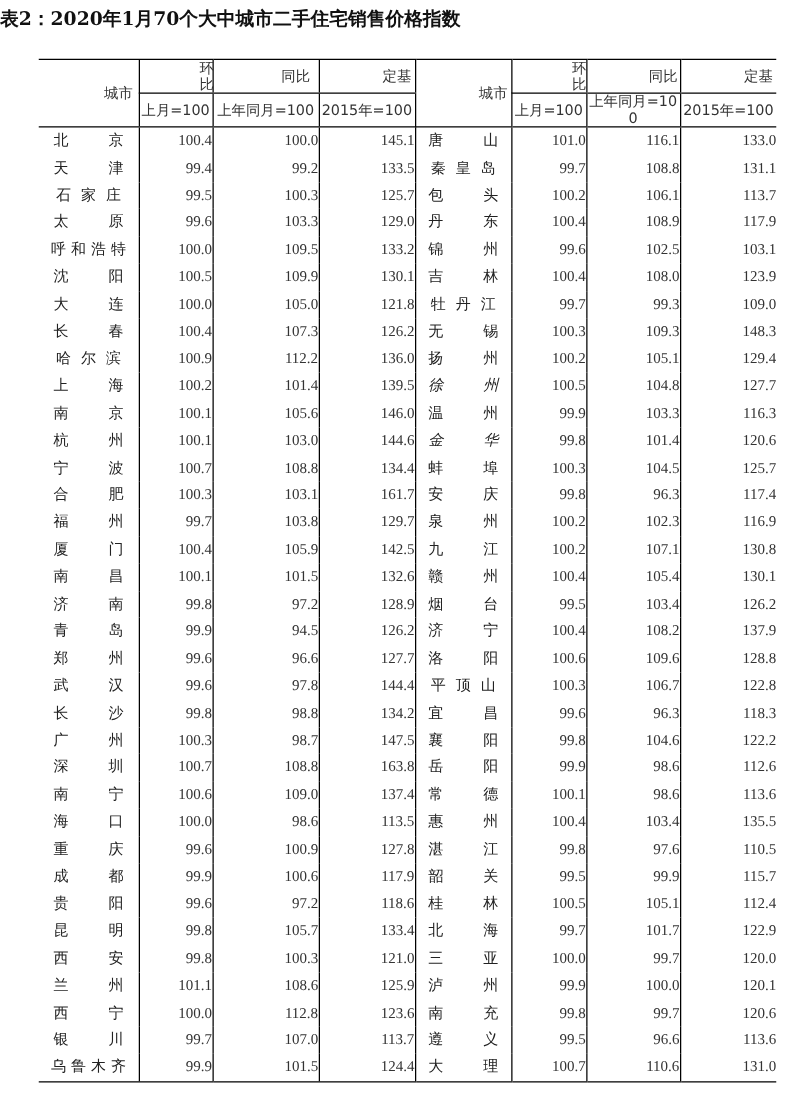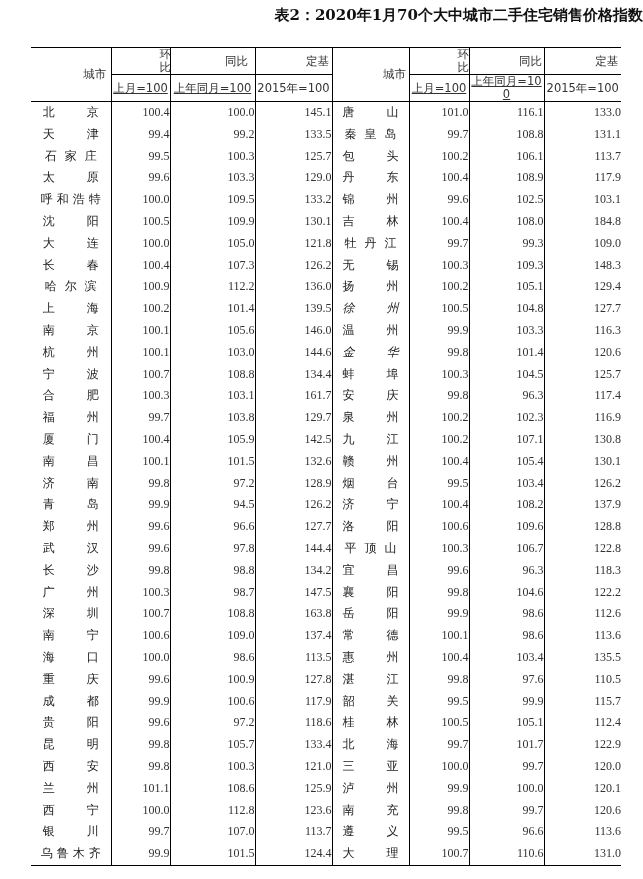--- a/index.html
+++ b/index.html
@@ -3,21 +3,21 @@
   <meta charset="utf-8">
   <style>
     html, body { margin: 0; padding: 0; background: #ffffff; }
     body {
       width: 643px; height: 879px; position: relative; overflow: hidden;
       font-family: "Liberation Serif", "DejaVu Serif", serif;
       color: #222;
     }
     .title {
       position: absolute; left: 0; top: 6px; width: 643px;
-      text-align: right; font-size: 15px; font-weight: bold;
+      text-align: left; font-size: 15px; font-weight: bold;
       font-family: "DejaVu Serif", "Liberation Serif", serif;
       color: #111; letter-spacing: 0px;
     }
     table.grid {
       position: absolute; left: 31px; top: 47px;
       border-collapse: collapse; table-layout: fixed;
       width: 590px;
       font-size: 12px;
     }
     table.grid col.c-city { width: 80px; }
@@ -29,21 +29,21 @@
     table.grid col.c-yoy2 { width: 75px; }
     table.grid col.c-base2 { width: 77px; }
     table.grid thead tr:first-child th { border-top: 1.5px solid #000; padding-left: 48px; }
     table.grid th {
       font-weight: normal; font-family: "DejaVu Sans", sans-serif;
       font-size: 11.5px; color: #333; padding: 0; text-align: center;
       line-height: 13px;
     }
     th.grp { height: 18px; border-bottom: 1px solid #000; }
     th.sub { height: 26px; border-bottom: 1.5px solid #000; font-family: "Liberation Serif", serif; font-size: 12px; }
-    th.sub .cjk { font-family: "DejaVu Sans", sans-serif; font-size: 11.5px; text-decoration: underline; }
+    th.sub .cjk { font-family: "DejaVu Sans", sans-serif; font-size: 11.5px; }
     th.city-h { border-bottom: 1.5px solid #000; font-size: 12px; }
     .vl { border-left: 1px solid #000; }
     table.grid td {
       height: 21.8px; padding: 0; line-height: 21.8px;
       white-space: nowrap; overflow: hidden;
     }
     td.city {
       font-family: "DejaVu Sans", sans-serif; font-size: 12px; color: #222;
       text-align: center;
     }
@@ -139,21 +139,21 @@
         <td class="num vl">103.1</td>
       </tr>
       <tr>
         <td class="city"><span style="width: 56px;">沈阳</span></td>
         <td class="num vl">100.5</td>
         <td class="num vl">109.9</td>
         <td class="num vl">130.1</td>
         <td class="city vl"><span style="width: 56px;">吉林</span></td>
         <td class="num vl">100.4</td>
         <td class="num vl">108.0</td>
-        <td class="num vl">184.8</td>
+        <td class="num vl">123.9</td>
       </tr>
       <tr>
         <td class="city"><span style="width: 56px;">大连</span></td>
         <td class="num vl">100.0</td>
         <td class="num vl">105.0</td>
         <td class="num vl">121.8</td>
         <td class="city vl"><span style="width: 52px;">牡丹江</span></td>
         <td class="num vl">99.7</td>
         <td class="num vl">99.3</td>
         <td class="num vl">109.0</td>

